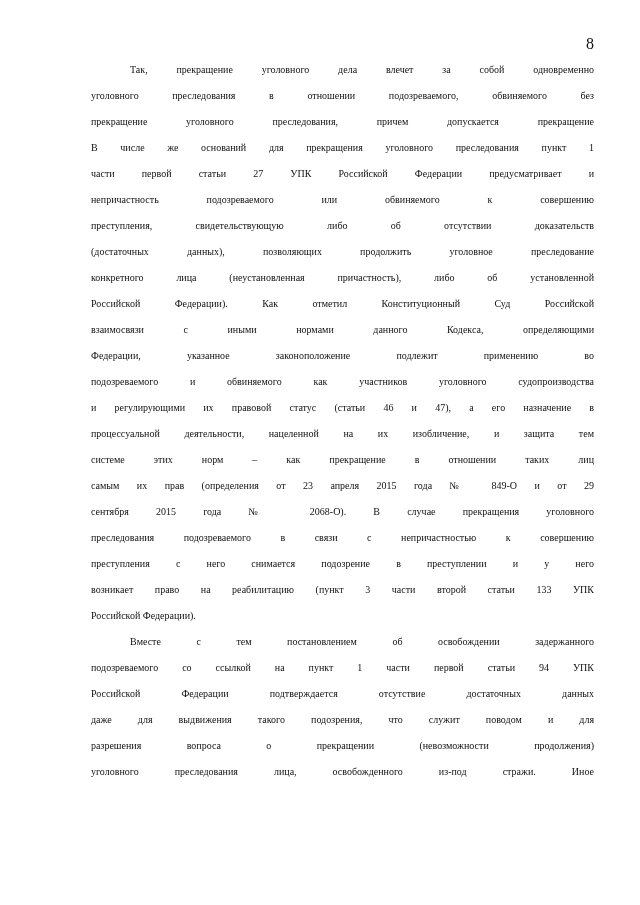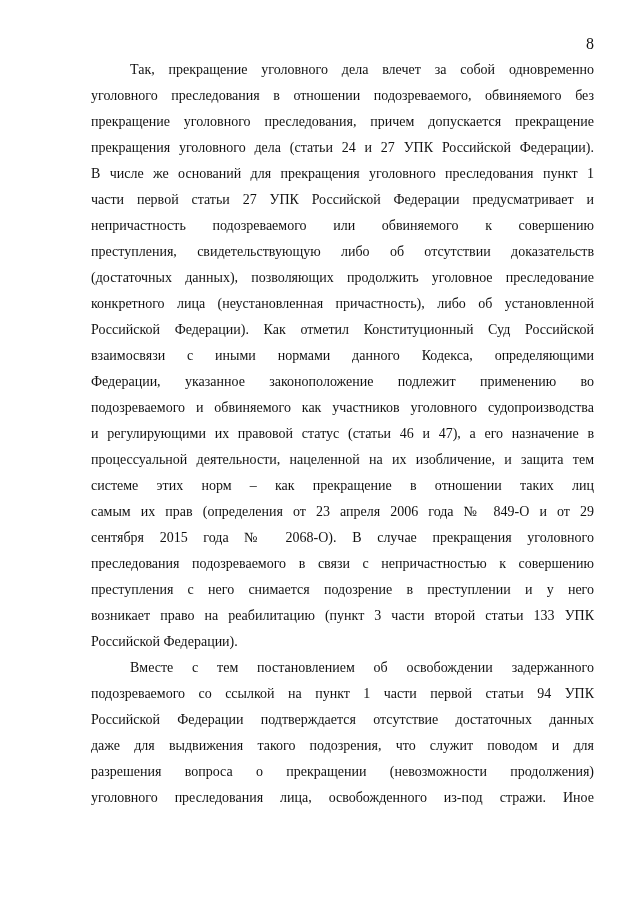--- a/index.html
+++ b/index.html
@@ -23,21 +23,21 @@
     line-height: 20px;
   }
   .body-text {
     position: absolute;
     left: 91px;
     top: 57px;
     width: 503px;
   }
   .line {
     display: block;
-    font-size: 14px;
+    font-size: 10px;
     line-height: 26px;
     height: 26px;
     white-space: nowrap;
     text-align: justify;
     text-align-last: justify;
   }
   .line.indent {
     padding-left: 39px;
   }
   .line.last {
@@ -48,35 +48,34 @@
 </head>
 <body>
 
 <div class="page-number">8</div>
 
 <div class="body-text">
   <div>
     <span class="line indent">Так, прекращение уголовного дела влечет за собой одновременно</span>
     <span class="line">уголовного преследования в отношении подозреваемого, обвиняемого без</span>
     <span class="line">прекращение уголовного преследования, причем допускается прекращение</span>
-    <span class="line">прекращения уголовного дела (статьи 24 и 27 УПК Российской Федерации).</span>
     <span class="line">В числе же оснований для прекращения уголовного преследования пункт 1</span>
     <span class="line">части первой статьи 27 УПК Российской Федерации предусматривает и</span>
     <span class="line">непричастность подозреваемого или обвиняемого к совершению</span>
     <span class="line">преступления, свидетельствующую либо об отсутствии доказательств</span>
     <span class="line">(достаточных данных), позволяющих продолжить уголовное преследование</span>
     <span class="line">конкретного лица (неустановленная причастность), либо об установленной</span>
     <span class="line">Российской Федерации). Как отметил Конституционный Суд Российской</span>
     <span class="line">взаимосвязи с иными нормами данного Кодекса, определяющими</span>
     <span class="line">Федерации, указанное законоположение подлежит применению во</span>
     <span class="line">подозреваемого и обвиняемого как участников уголовного судопроизводства</span>
     <span class="line">и регулирующими их правовой статус (статьи 46 и 47), а его назначение в</span>
     <span class="line">процессуальной деятельности, нацеленной на их изобличение, и защита тем</span>
     <span class="line">системе этих норм – как прекращение в отношении таких лиц</span>
-    <span class="line">самым их прав (определения от 23 апреля 2006 года № 849-О и от 29</span>
+    <span class="line">самым их прав (определения от 23 апреля 2015 года № 849-О и от 29</span>
     <span class="line">сентября 2015 года № 2068-О). В случае прекращения уголовного</span>
     <span class="line">преследования подозреваемого в связи с непричастностью к совершению</span>
     <span class="line">преступления с него снимается подозрение в преступлении и у него</span>
     <span class="line">возникает право на реабилитацию (пункт 3 части второй статьи 133 УПК</span>
     <span class="line last">Российской Федерации).</span>
   </div>
   <div>
     <span class="line indent">Вместе с тем постановлением об освобождении задержанного</span>
     <span class="line">подозреваемого со ссылкой на пункт 1 части первой статьи 94 УПК</span>
     <span class="line">Российской Федерации подтверждается отсутствие достаточных данных</span>

